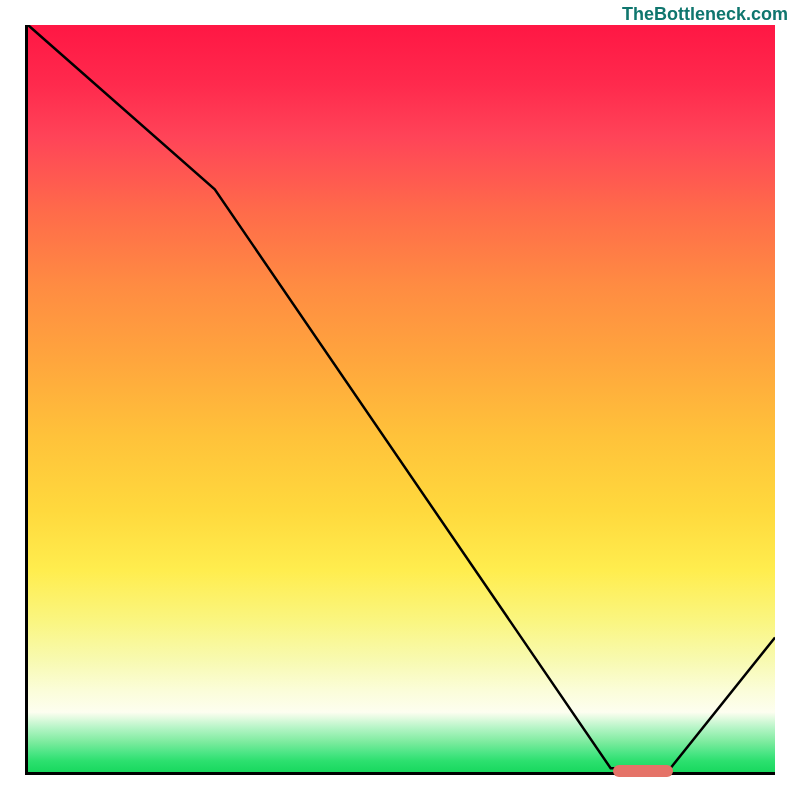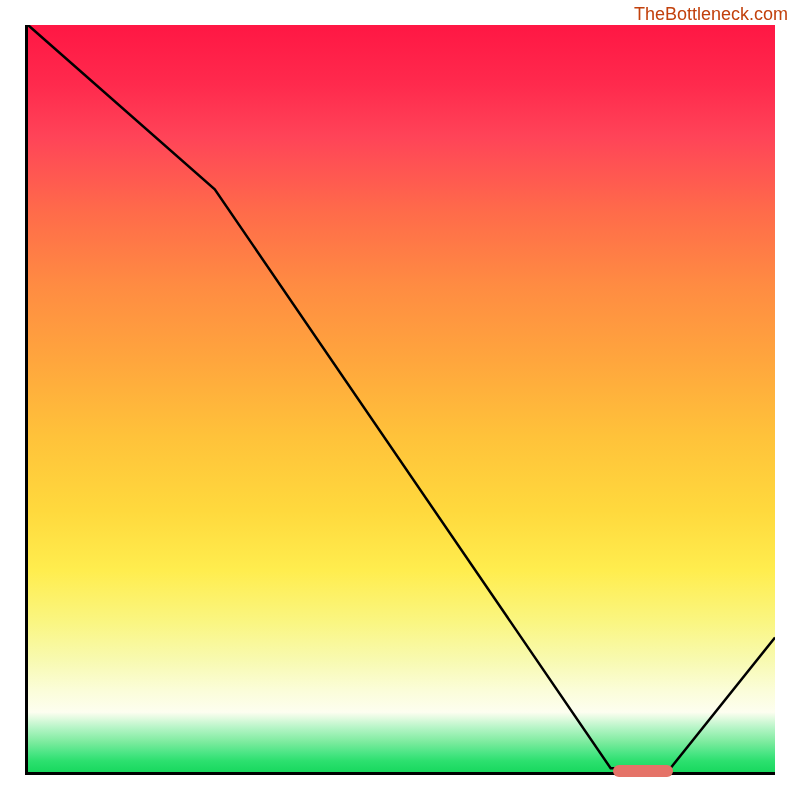--- a/index.html
+++ b/index.html
@@ -11,23 +11,23 @@
       width: 800px;
       height: 800px;
       background: #ffffff;
       position: relative;
       font-family: Arial, sans-serif;
     }
     .watermark {
       position: absolute;
       top: 4px;
       right: 12px;
-      color: #c2410c;
+      color: #0f766e;
       font-size: 18px;
-      font-weight: normal;
+      font-weight: bold;
       z-index: 10;
     }
     .chart-container {
       position: absolute;
       top: 25px;
       left: 25px;
       width: 750px;
       height: 750px;
       border-left: 3px solid #000000;
       border-bottom: 3px solid #000000;

